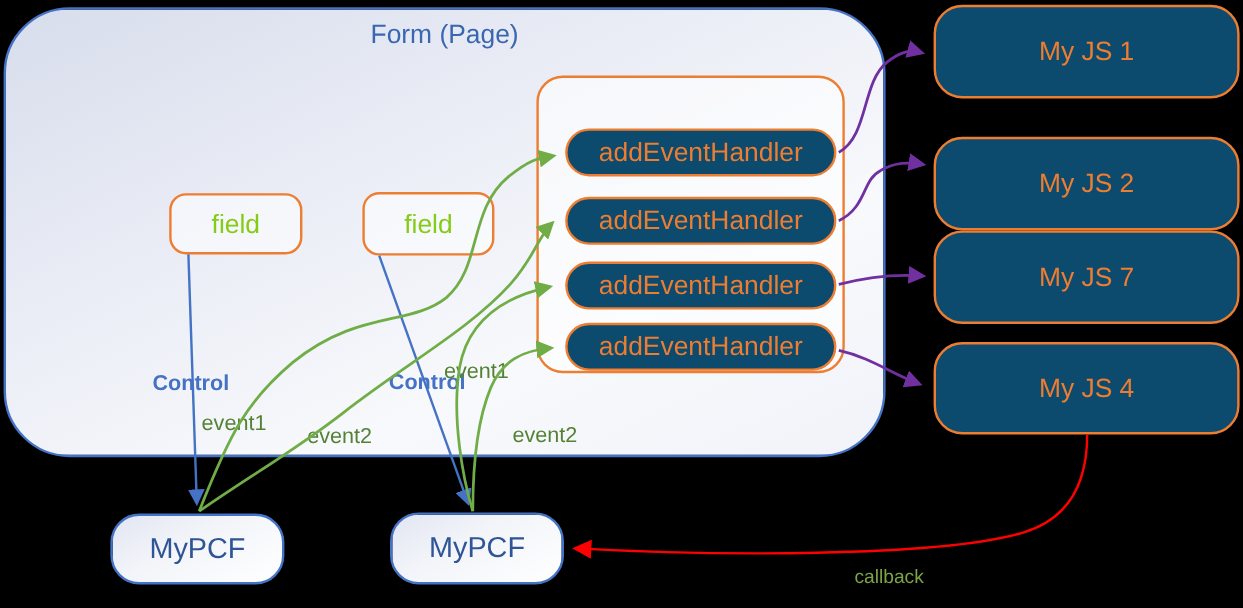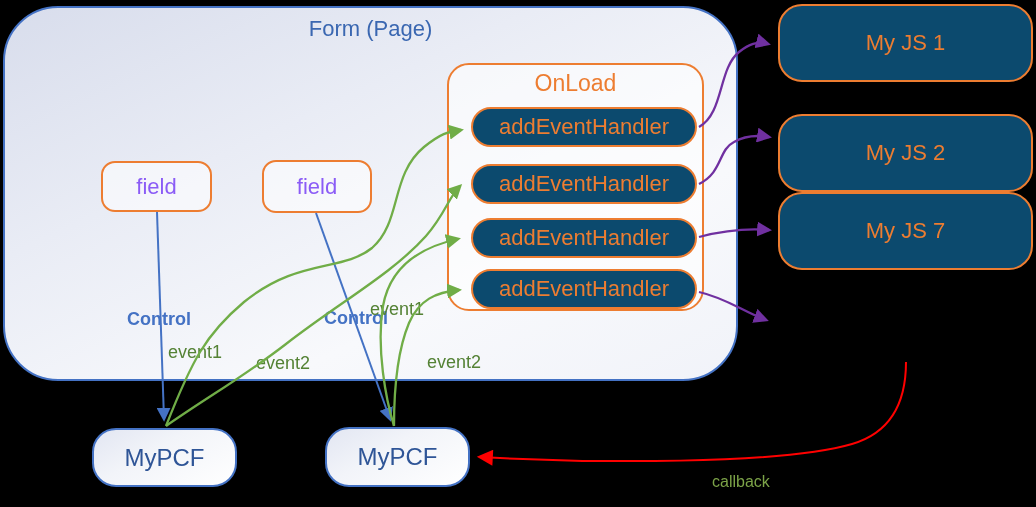--- a/index.html
+++ b/index.html
@@ -17,21 +17,21 @@
     background:linear-gradient(155deg,#d8ddec 0%,#e9ecf5 35%,#f8f9fc 70%,#f1f3f9 100%);
     z-index:1;
   }
   .form-title{
     position:absolute;left:3px;top:16px;width:735px;text-align:center;
     font-size:22px;color:#3A67B1;z-index:2;
   }
   .field{
     border:2.5px solid #ED7D31;border-radius:14px;
     background:rgba(255,255,255,0.55);
-    color:#8b5cf6;font-size:22px;z-index:2;
+    color:#84cc16;font-size:22px;z-index:2;margin-left:40px;
   }
   .field1{left:101px;top:161px;width:111px;height:51px;}
   .field2{left:262px;top:160px;width:110px;height:53px;}
   .onload{
     left:447px;top:63px;width:257px;height:248px;
     border:2px solid #ED7D31;border-radius:22px;
     background:rgba(255,255,255,0.6);
     z-index:2;
   }
   .onload-title{
@@ -80,21 +80,20 @@
   <div class="form-title">Form (Page)</div>
 
   <div class="box field field1">
     <span>field</span>
   </div>
   <div class="box field field2">
     <span>field</span>
   </div>
 
   <div class="box onload"></div>
-  <div class="onload-title">OnLoad</div>
 
   <div class="box handler h1">
     <span>addEventHandler</span>
   </div>
   <div class="box handler h2">
     <span>addEventHandler</span>
   </div>
   <div class="box handler h3">
     <span>addEventHandler</span>
   </div>
@@ -103,20 +102,23 @@
   </div>
 
   <div class="box myjs js1">
     <span>My JS 1</span>
   </div>
   <div class="box myjs js2">
     <span>My JS 2</span>
   </div>
   <div class="box myjs js3">
     <span>My JS 7</span>
+  </div>
+  <div class="box myjs js4">
+    <span>My JS 4</span>
   </div>
 
   <div class="box mypcf pcf1">
     <span>MyPCF</span>
   </div>
   <div class="box mypcf pcf2">
     <span>MyPCF</span>
   </div>
 
   <div class="edge-label lbl-blue lc1">Control</div>

